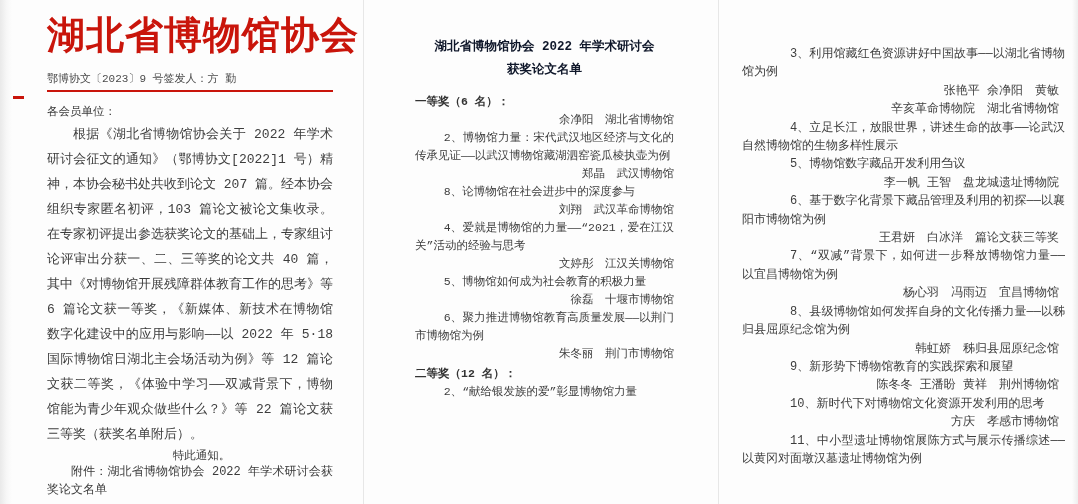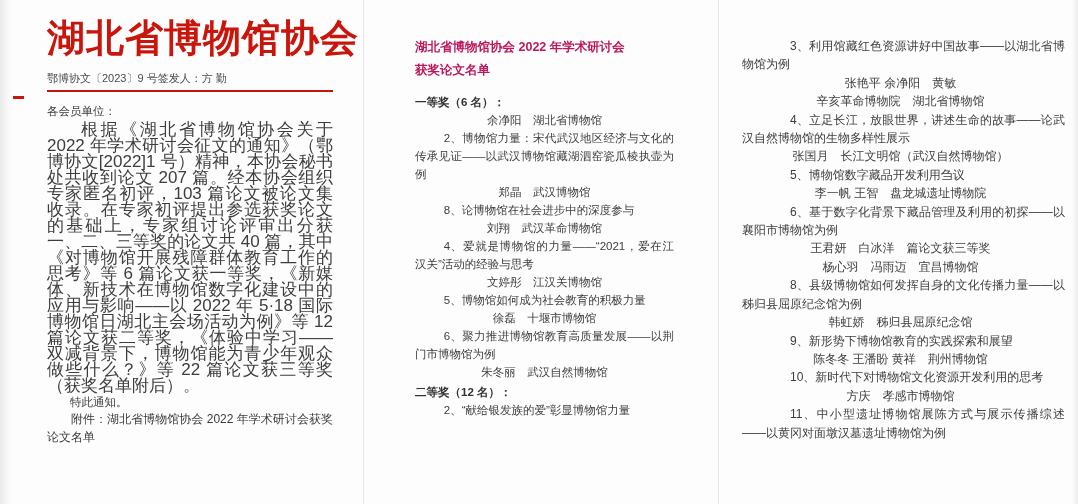--- a/index.html
+++ b/index.html
@@ -1,19 +1,19 @@
 <!DOCTYPE html>
 <html><head>
 <meta charset="utf-8">
 <style>
   html,body{margin:0;padding:0;background:#ffffff;}
   .canvas{
     position:relative;width:1078px;height:504px;overflow:hidden;
     background:#fdfdfd;
-    font-family:Liberation Sans, sans-serif;
+    font-family:Liberation Mono, monospace;
     color:#3a3a3a;
   }
   .scan-edge-left{
     position:absolute;left:0;top:0;width:12px;height:504px;
     background:linear-gradient(90deg,#e9e9e9 0%,#f7f7f7 55%,rgba(255,255,255,0) 100%);
   }
   .scan-edge-right{
     position:absolute;right:0;top:0;width:6px;height:504px;
     background:linear-gradient(270deg,#ededed 0%,rgba(255,255,255,0) 100%);
   }
@@ -33,42 +33,42 @@
     font-size:11px;margin-top:7px;color:#4a4a4a;
   }
   .redrule{height:2px;margin-top:4px;}
   .red-dash{position:absolute;left:13px;top:96px;width:11px;height:3px;}
   .notice-title{
     margin-top:19px;text-align:center;font-weight:bold;
     font-size:12.5px;line-height:23px;color:#333;
   }
   .salutation{margin-top:11px;font-size:11.5px;line-height:17px;}
   .body-par{
-    margin-top:2px;font-size:17px;line-height:16px;
+    margin-top:2px;font-size:13px;line-height:25px;
     text-indent:2em;text-align:justify;color:#3d3d3d;
   }
-  .closing{font-size:11.5px;line-height:17.4px;text-indent:2em;}
+  .closing{font-size:11.5px;line-height:17.4px;text-indent:2em;text-align:center;}
   .attachment{
     font-size:12px;line-height:17.4px;
     text-indent:2em;text-align:justify;
   }
 
   
   .page2{left:363px;width:355px;padding:36px 44px 0 52px;}
   .list-title{
-    font-weight:bold;font-size:12.5px;line-height:23px;color:#be185d;
+    text-align:center;font-weight:bold;font-size:12.5px;line-height:23px;color:#0f172a;
   }
   .blocks{margin-top:11px;font-size:11.5px;}
   .sec-heading{font-weight:bold;line-height:18px;margin-top:2px;color:#333;}
   .entry-title{line-height:18px;text-indent:2.5em;text-align:justify;color:#3d3d3d;}
-  .entry-author{line-height:18px;text-align:center;color:#3d3d3d;}
+  .entry-author{line-height:18px;text-align:right;color:#3d3d3d;}
 
   
   .page3{left:718px;width:360px;padding:37px 13px 0 24px;}
-  .page3 .blocks{margin-top:0;font-size:12px;}
+  .page3 .blocks{margin-top:8px;font-size:12px;}
   .page3 .entry-title{text-indent:4em;line-height:18.4px;}
   .page3 .entry-author{line-height:18.4px;padding-right:6px;}
 </style>
 </head>
 <body>
 
 <div class="canvas">
 
   <div class="scan-edge-left"></div>
   <div class="scan-edge-right"></div>
@@ -110,49 +110,49 @@
         <div class="entry">
           <div class="entry-title">4、爱就是博物馆的力量——“2021，爱在江汉关”活动的经验与思考</div>
           <div class="entry-author">文婷彤　江汉关博物馆</div>
         </div>
         <div class="entry">
           <div class="entry-title">5、博物馆如何成为社会教育的积极力量</div>
           <div class="entry-author">徐磊　十堰市博物馆</div>
         </div>
         <div class="entry">
           <div class="entry-title">6、聚力推进博物馆教育高质量发展——以荆门市博物馆为例</div>
-          <div class="entry-author">朱冬丽　武汉自然博物馆</div>
+          <div class="entry-author">朱冬丽　荆门市博物馆</div>
         </div>
         <div class="sec-heading">二等奖（12 名）：</div>
         <div class="entry">
           <div class="entry-title">2、“献给银发族的爱”彰显博物馆力量</div>
         </div>
       </div>
   </div>
 
   <div class="page page3">
     <div class="blocks">
         <div class="entry">
           <div class="entry-title">3、利用馆藏红色资源讲好中国故事——以湖北省博物馆为例</div>
           <div class="entry-author">张艳平  余净阳　黄敏</div>
           <div class="entry-author">辛亥革命博物院　湖北省博物馆</div>
         </div>
         <div class="entry">
           <div class="entry-title">4、立足长江，放眼世界，讲述生命的故事——论武汉自然博物馆的生物多样性展示</div>
-          <div class="entry-author">张国月　长江文明馆（武汉自然博物馆）</div>
         </div>
         <div class="entry">
           <div class="entry-title">5、博物馆数字藏品开发利用刍议</div>
           <div class="entry-author">李一帆  王智　盘龙城遗址博物院</div>
         </div>
         <div class="entry">
           <div class="entry-title">6、基于数字化背景下藏品管理及利用的初探——以襄阳市博物馆为例</div>
           <div class="entry-author">王君妍　白冰洋　篇论文获三等奖</div>
         </div>
         <div class="entry">
+          <div class="entry-title">7、“双减”背景下，如何进一步释放博物馆力量——以宜昌博物馆为例</div>
           <div class="entry-author">杨心羽　冯雨迈　宜昌博物馆</div>
         </div>
         <div class="entry">
           <div class="entry-title">8、县级博物馆如何发挥自身的文化传播力量——以秭归县屈原纪念馆为例</div>
           <div class="entry-author">韩虹娇　秭归县屈原纪念馆</div>
         </div>
         <div class="entry">
           <div class="entry-title">9、新形势下博物馆教育的实践探索和展望</div>
           <div class="entry-author">陈冬冬  王潘盼  黄祥　荆州博物馆</div>
         </div>

